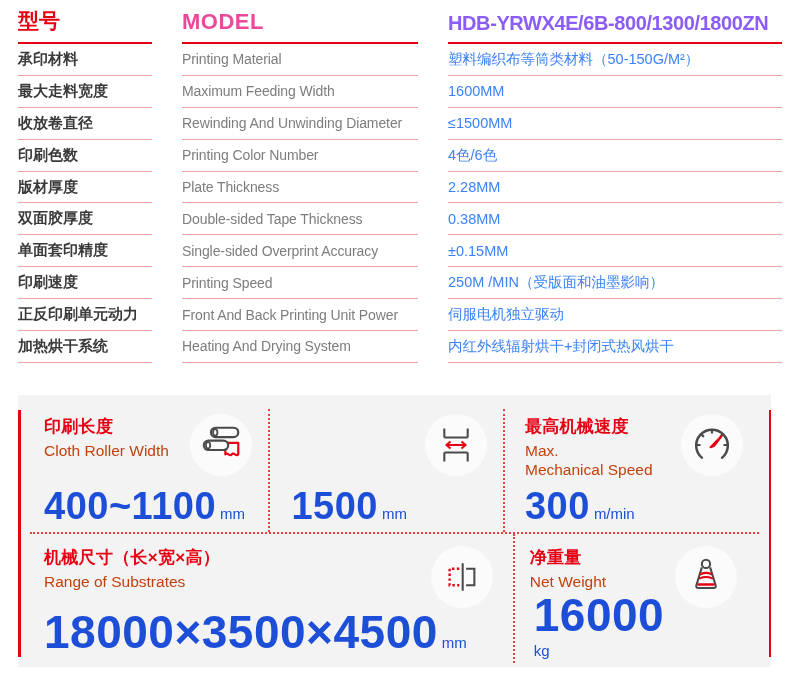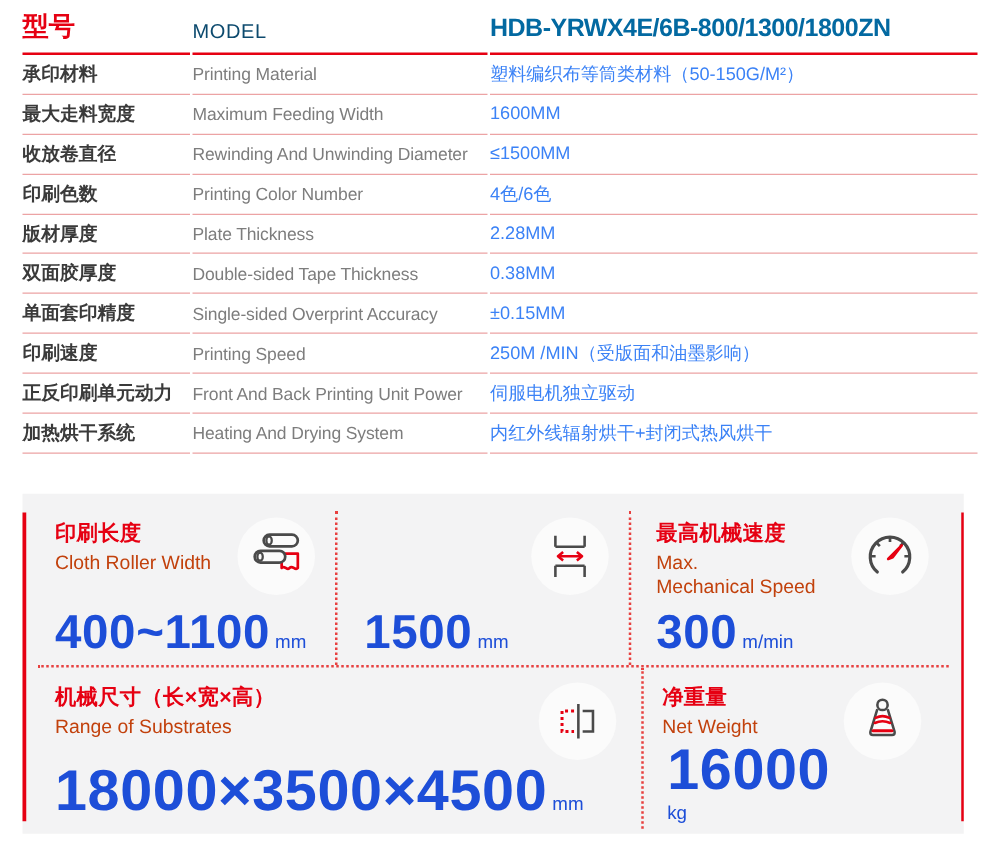--- a/index.html
+++ b/index.html
@@ -1,25 +1,25 @@
 <!DOCTYPE html>
 <html><head>
 <meta charset="utf-8">
 <style>
   * { margin:0; padding:0; box-sizing:border-box; }
   body { background:#ffffff; font-family:"Liberation Sans","DejaVu Sans",sans-serif; }
   .page { position:relative; width:800px; height:681px; background:#fff; overflow:hidden; }
 
   
-  .spec-table { display:grid; grid-template-columns:134px 236px 1fr; column-gap:2px; padding:0 18px; }
+  .spec-table { display:grid; grid-template-columns:134px 236px 1fr; column-gap:30px; padding:0 18px; }
   .cell { border-bottom:1px solid #eca3a4; display:flex; align-items:center; height:31.9px; overflow:visible; }
   .cell.hdr { height:44px; align-items:flex-end; padding-bottom:7px; border-bottom:2px solid #e60012; }
   .cn-hdr { color:#e60012; font-size:21px; font-weight:700; }
-  .en-hdr { color:#0c4a6e; font-size:16px; font-weight:400; letter-spacing:.5px; }
-  .val-hdr { color:#0369a1; font-size:20px; font-weight:700; letter-spacing:-.4px; white-space:nowrap; }
+  .en-hdr { color:#ec4899; font-size:22px; font-weight:700; letter-spacing:.5px; }
+  .val-hdr { color:#8b5cf6; font-size:20px; font-weight:700; letter-spacing:-.4px; white-space:nowrap; }
   .cn { color:#3a3a3a; font-size:15px; font-weight:700; white-space:nowrap; }
   .en { color:#7d7d7d; font-size:14px; letter-spacing:-.1px; white-space:nowrap; }
   .val { color:#3b82f6; font-size:14.5px; white-space:nowrap; }
 
   
   .panel { position:absolute; top:395px; left:18px; right:29px; height:272px; background:#f3f3f4; }
   .panel:before, .panel:after { content:""; position:absolute; top:15px; bottom:10px; width:2.5px; background:#e60012; }
   .panel:before { left:0; } .panel:after { right:0; }
   .cards-row { display:flex; }
   .row1 { height:123px; margin-top:14px; }

